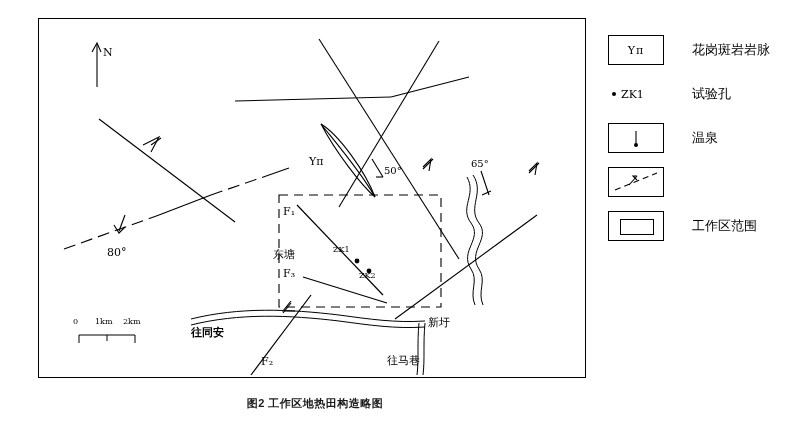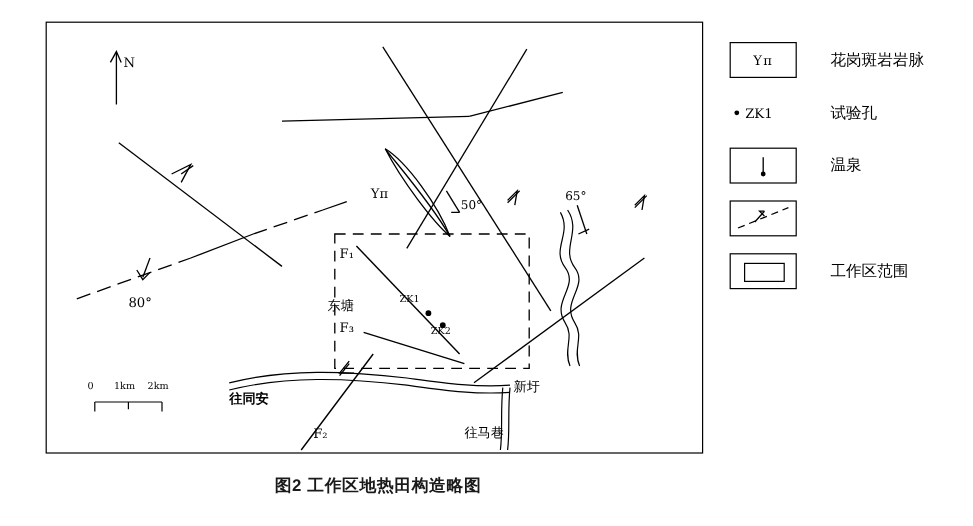--- a/index.html
+++ b/index.html
@@ -35,21 +35,21 @@
     position: absolute;
     left: 0; top: 0;
   }
   
   .caption {
     position: absolute;
     left: 0;
     top: 396px;
     width: 630px;
     text-align: center;
-    font-size: 14px;
+    font-size: 11px;
     font-weight: bold;
     color: #1a1a1a;
     letter-spacing: 0.5px;
   }
   
   .legend {
     position: absolute;
     left: 608px;
     top: 28px;
     width: 192px;

